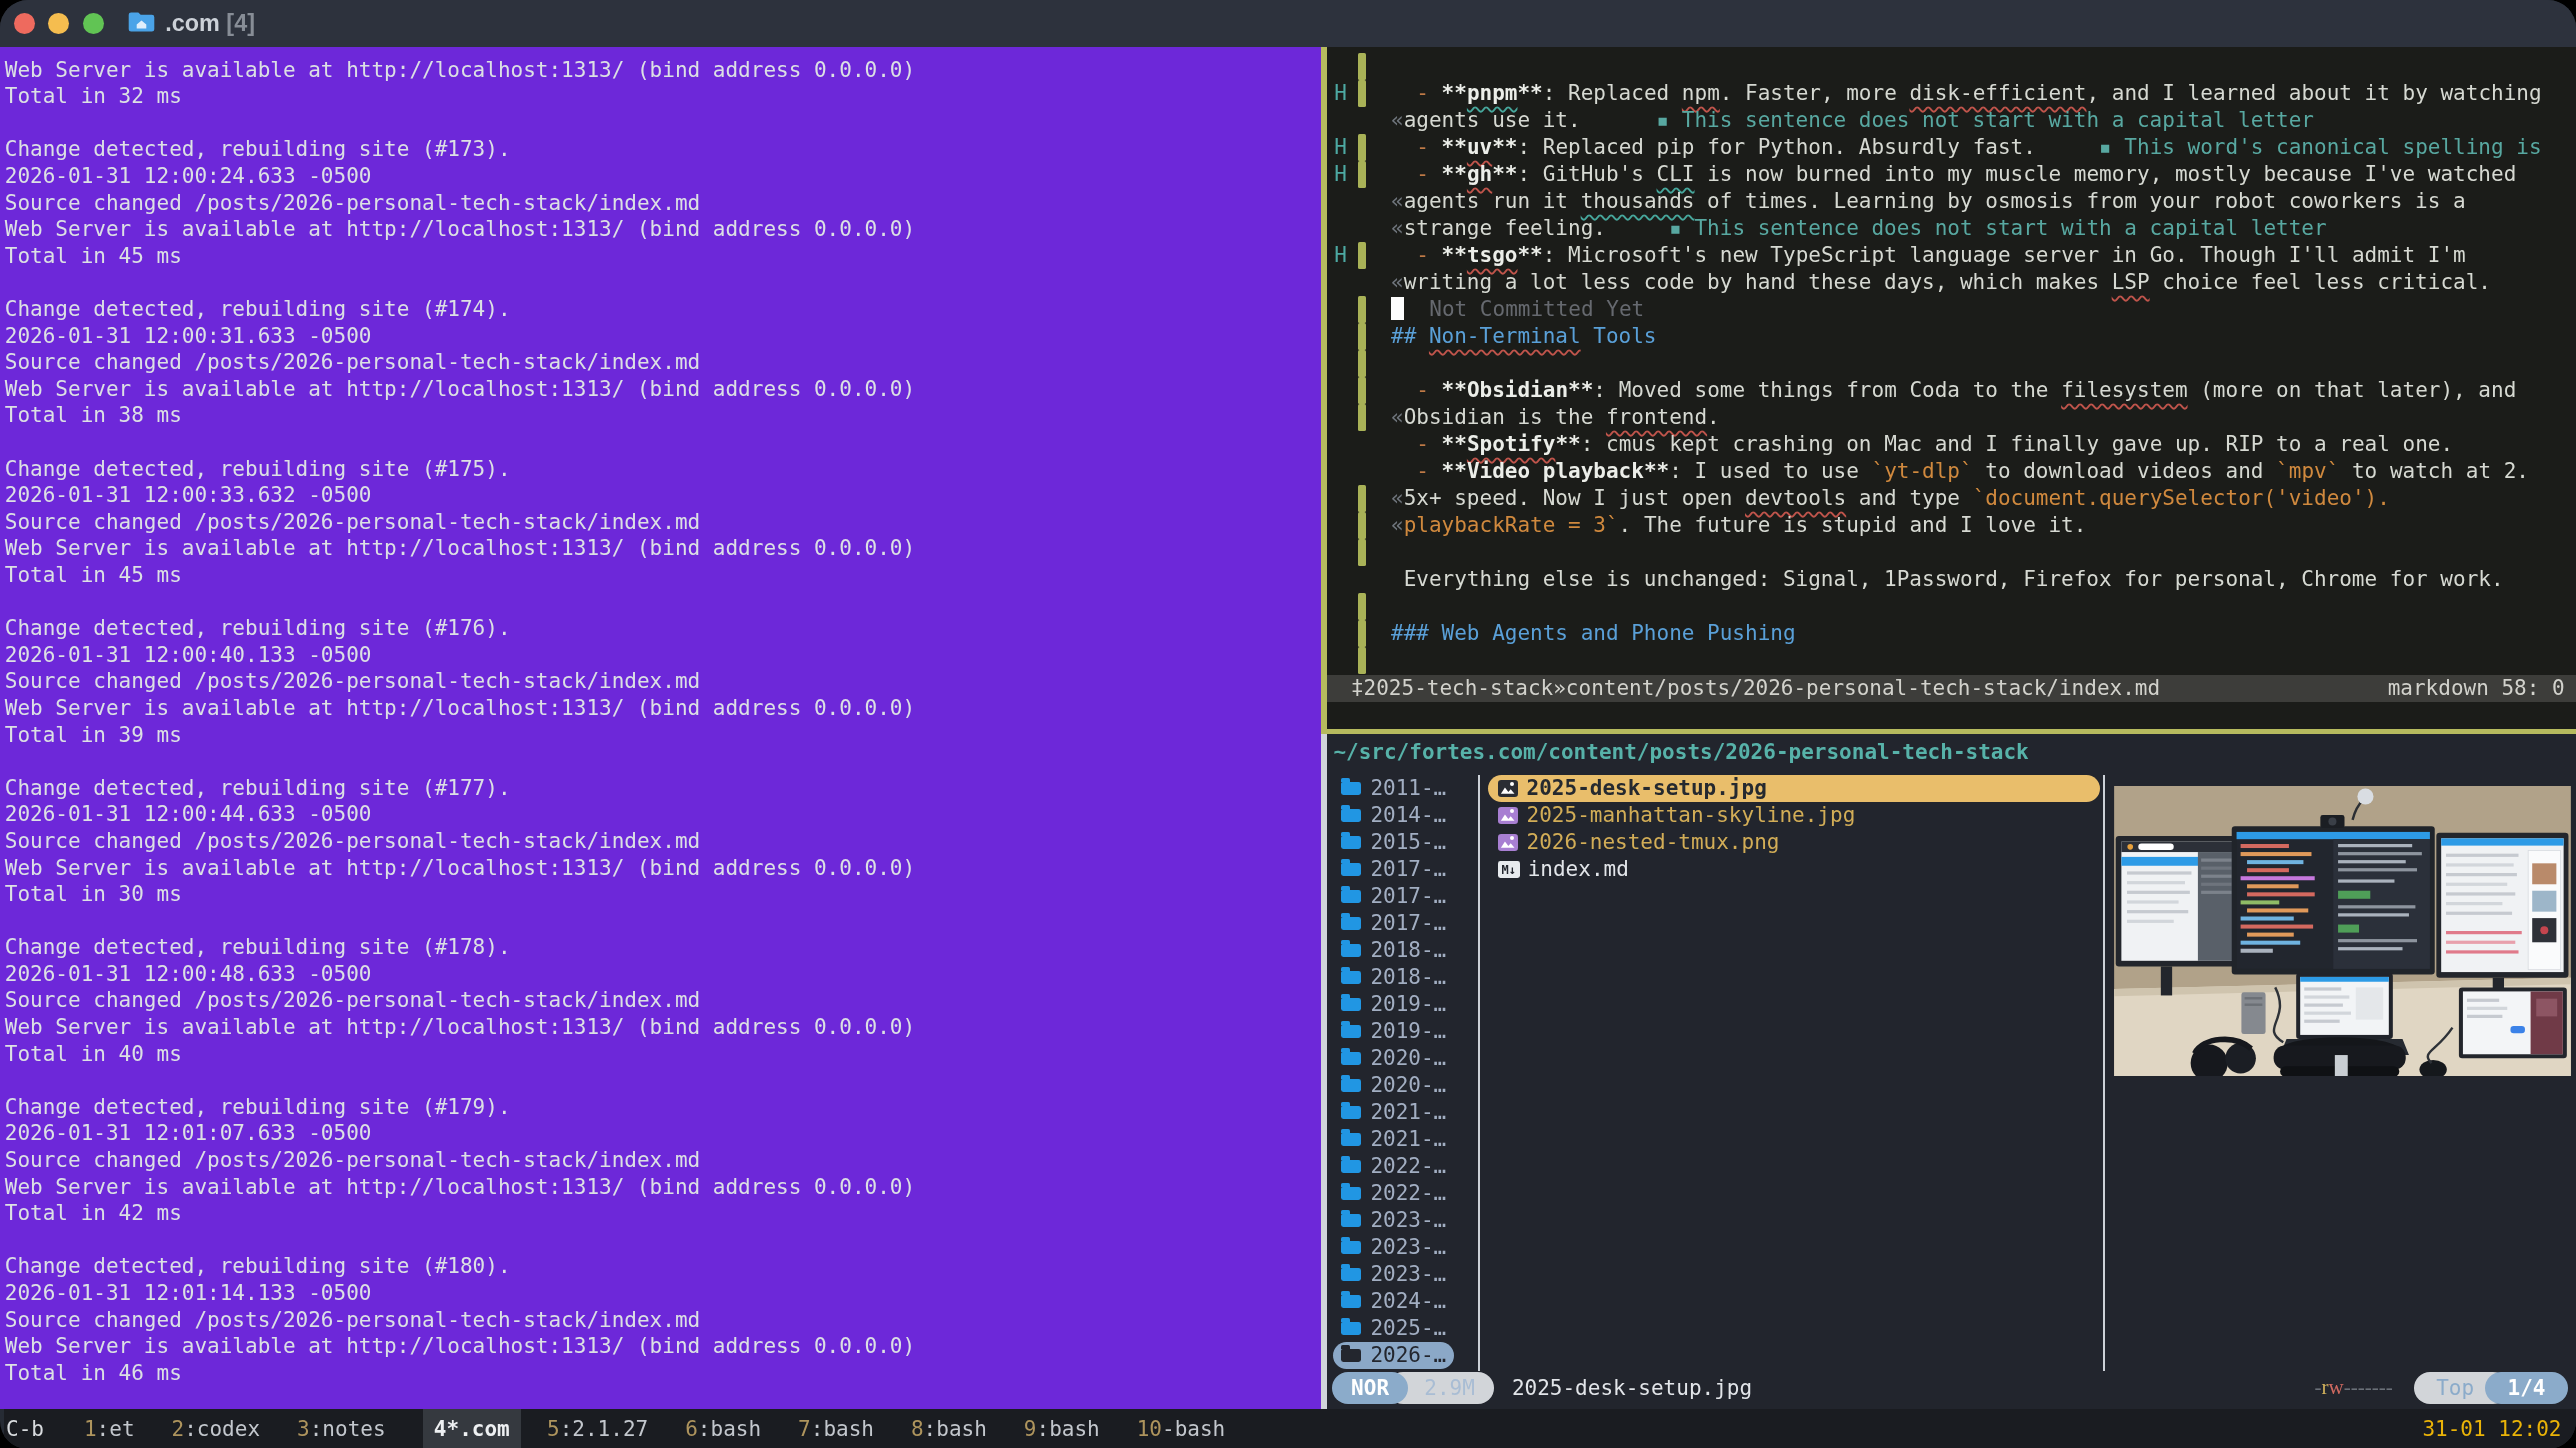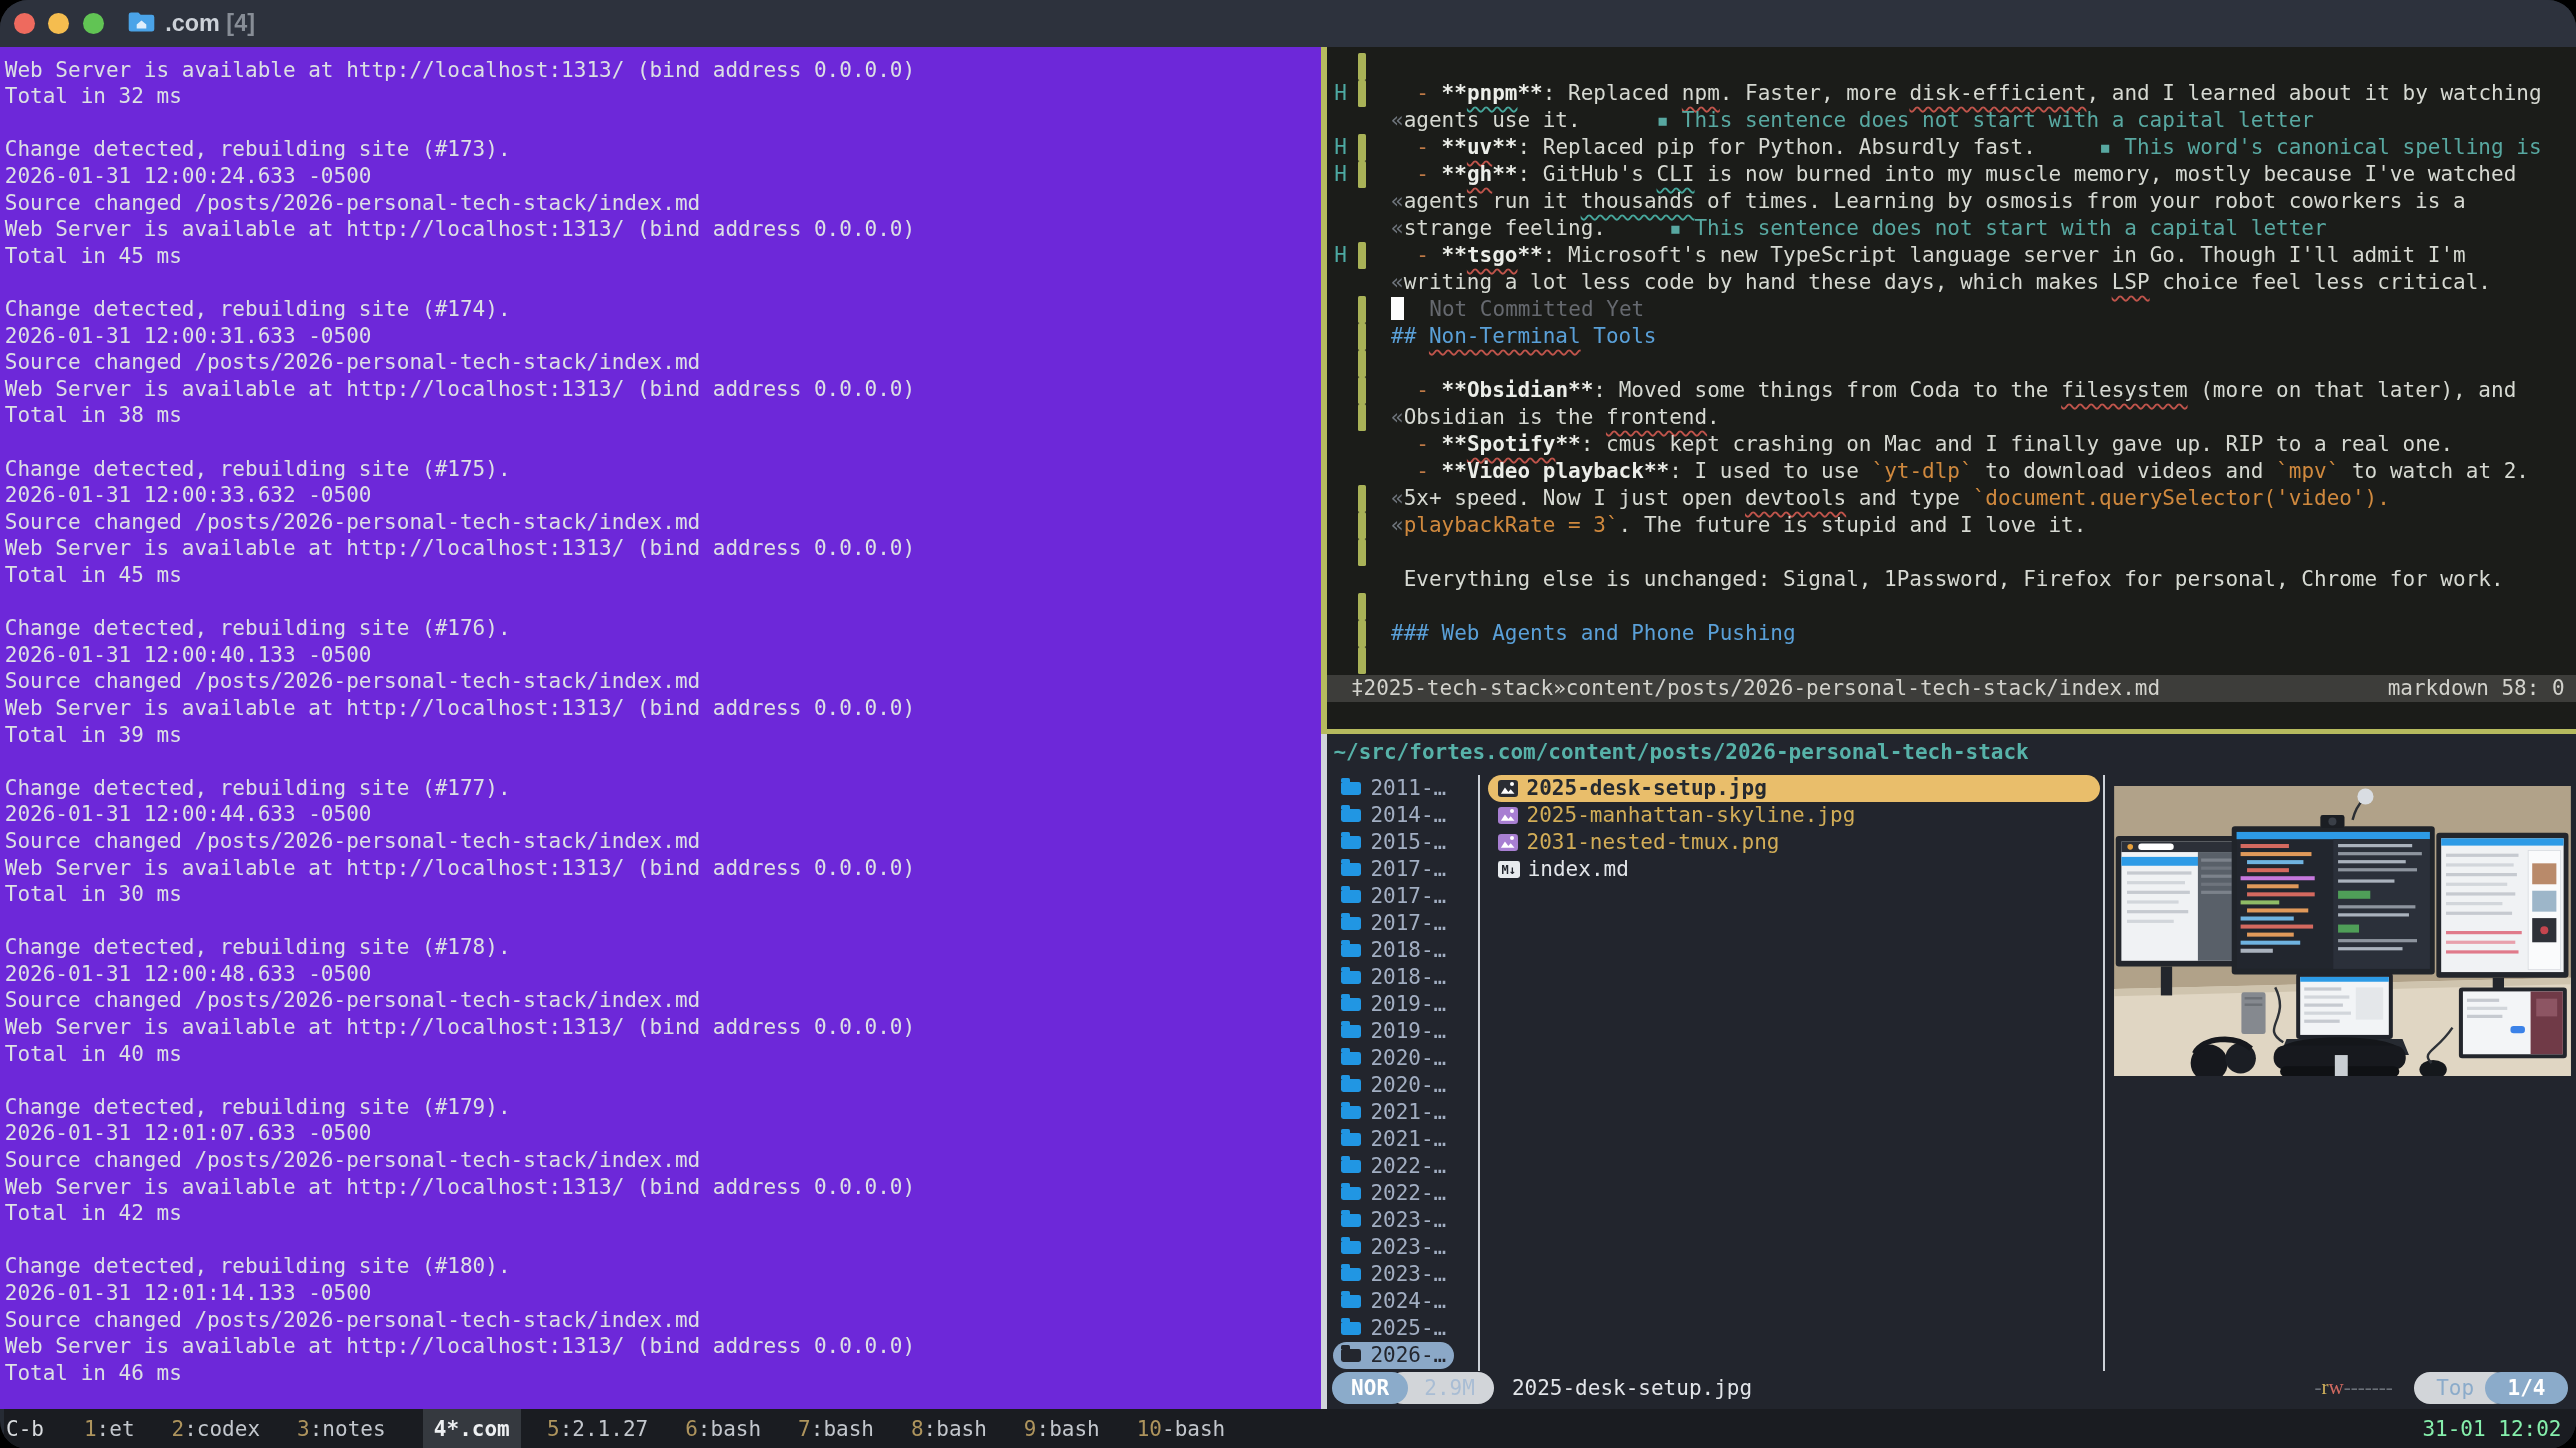--- a/index.html
+++ b/index.html
@@ -71,21 +71,21 @@
   .perm-dim{color:#6a7078;} .perm-r{color:#d2b25c;} .perm-w{color:#cf6960;}
   .pill-top{background:#d2d5d9;color:#8babca;border-radius:16px;padding:0 35px 0 22.5px;position:relative;z-index:1;}
   .pill-count{background:#8babca;color:#fff;font-weight:700;border-radius:16px;padding:0 22.5px;margin-left:-24px;z-index:2;position:relative;}
   
   .tmuxbar{position:absolute;left:4px;right:0;top:1409px;height:39px;background:#1a1c21;display:flex;align-items:center;font-size:21px;color:#c3c7cd;padding-left:2px;box-sizing:border-box;}
   .prefix{color:#d8dbde;margin-right:40px;white-space:pre;}
   .twin{margin-right:37px;white-space:pre;display:inline-flex;align-items:center;height:39px;}
   .twin .num{color:#ae945d;}
   .twin.active{background:#35393f;padding:0 11.3px;margin-right:26px;}
   .twin.active .num,.twin.active .nm{color:#eef0f2;font-weight:700;}
-  .tclock{position:absolute;right:14.5px;color:#86efac;white-space:pre;}
+  .tclock{position:absolute;right:14.5px;color:#eab308;white-space:pre;}
 </style>
 </head>
 <body>
 
 <div class="window">
 
   <div class="titlebar">
     <span class="tl red"></span>
     <span class="tl yellow"></span>
     <span class="tl green"></span>
@@ -210,21 +210,21 @@
         <div class="yrow"><span class="pitem" style="display: inline-flex; align-items: center;"><span class="fico"></span><span>2023-…</span></span></div>
         <div class="yrow"><span class="pitem" style="display: inline-flex; align-items: center;"><span class="fico"></span><span>2023-…</span></span></div>
         <div class="yrow"><span class="pitem" style="display: inline-flex; align-items: center;"><span class="fico"></span><span>2024-…</span></span></div>
         <div class="yrow"><span class="pitem" style="display: inline-flex; align-items: center;"><span class="fico"></span><span>2025-…</span></span></div>
         <div class="yrow"><span class="pitem sel" style="display: inline-flex; align-items: center;"><span class="fico dark"></span><span>2026-…</span></span></div>
       </div>
     <div class="ysep" style="left:151px"></div>
     <div class="files" id="yaziFiles">
         <div class="yrow fitem sel"><span class="iico dark"></span><span class="fname-img">2025-desk-setup.jpg</span></div>
         <div class="yrow fitem"><span class="iico"></span><span class="fname-img">2025-manhattan-skyline.jpg</span></div>
-        <div class="yrow fitem"><span class="iico"></span><span class="fname-img">2031-nested-tmux.png</span></div>
+        <div class="yrow fitem"><span class="iico"></span><span class="fname-img">2026-nested-tmux.png</span></div>
         <div class="yrow fitem"><span class="mico">M↓</span><span class="fname-md">index.md</span></div>
       </div>
     <div class="ysep" style="left:776px"></div>
 
     <div class="preview">
       <svg width="457" height="290" viewBox="0 0 567 360">
         <rect x="0" y="0" width="567" height="360" fill="#b1a289"></rect>
         <polygon points="0,252 567,238 567,360 0,360" fill="#e0d6c3"></polygon>
         <polygon points="0,252 567,238 567,246 0,261" fill="#cfc4ae"></polygon>
 

